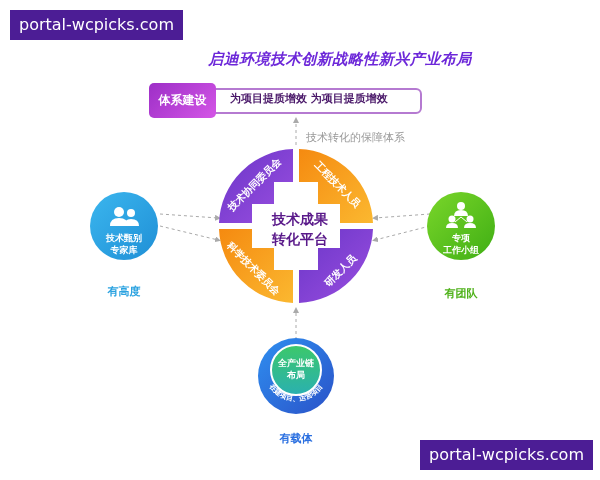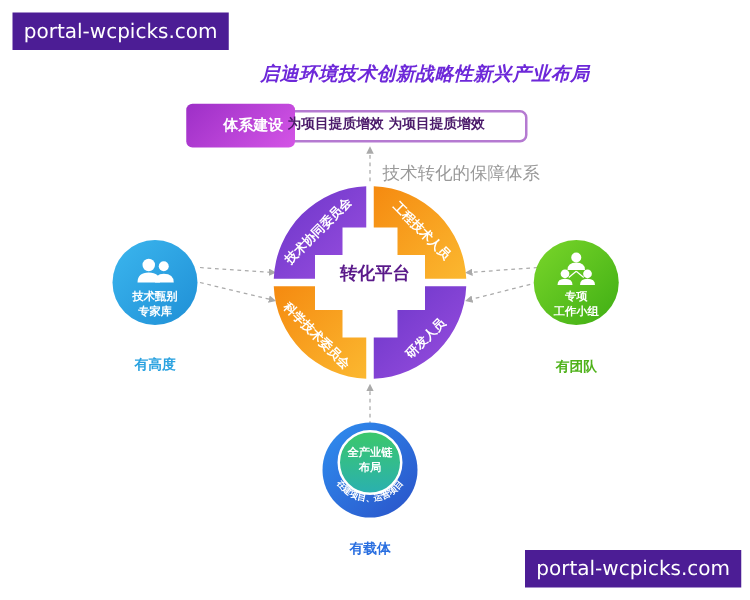--- a/index.html
+++ b/index.html
@@ -1,22 +1,22 @@
 <!DOCTYPE html>
 <html><head>
 <meta charset="utf-8">
 <style>
   html,body{margin:0;padding:0;}
   body{width:600px;height:480px;background:#ffffff;position:relative;overflow:hidden;font-family:"DejaVu Sans",sans-serif;}
   .wm{position:absolute;background:#4c1d95;color:#fff;font-family:"DejaVu Sans",sans-serif;font-size:16px;line-height:30px;padding:0 9px;}
   .title{position:absolute;left:0;width:600px;top:50px;text-align:center;font-size:15px;font-weight:bold;font-style:italic;color:#6d28d9;letter-spacing:0.5px;padding-left:40px;}
   .bar{position:absolute;left:151px;top:88px;width:271px;height:26px;border:2px solid #b57ad1;border-radius:6px;box-sizing:border-box;background:#fff;}
-  .bar-tag{position:absolute;left:149px;top:83px;width:67px;height:35px;border-radius:5px;background:linear-gradient(135deg,#9d2fc7,#d455e6);color:#fff;font-size:12px;font-weight:bold;display:flex;align-items:center;justify-content:center;padding-left:20px;}
+  .bar-tag{position:absolute;left:149px;top:83px;width:67px;height:35px;border-radius:5px;background:linear-gradient(135deg,#9d2fc7,#d455e6);color:#fff;font-size:12px;font-weight:bold;display:flex;align-items:center;justify-content:center;}
   .bar-text{position:absolute;left:230px;top:91px;font-size:11px;font-weight:bold;color:#4b1a6a;}
-  .guard{position:absolute;left:306px;top:130px;font-size:14px;color:#999;}
+  .guard{position:absolute;left:306px;top:130px;font-size:11px;color:#999;}
   svg.main{position:absolute;left:0;top:0;}
   .center-text{position:absolute;left:255px;top:209px;width:90px;text-align:center;color:#5a1a8a;font-size:14px;font-weight:bold;line-height:20px;}
   .node-label{position:absolute;font-size:11px;font-weight:bold;text-align:center;width:80px;margin-top:12px;}
   .node-text{font-size:9px;font-weight:bold;text-align:center;line-height:12px;}
 </style>
 </head>
 <body>
 
 <div class="wm" style="left:10px;top:10px;">portal-wcpicks.com</div>
 <div class="wm" style="left:420px;top:440px;">portal-wcpicks.com</div>
@@ -100,20 +100,21 @@
       <path d="M454,216 q0,-6 7,-6 q7,0 7,6 z"></path>
     <circle cx="452" cy="219" r="3.5"></circle>
       <path d="M446,228 q0,-5 6,-5 q6,0 6,5 z"></path>
     <circle cx="470" cy="219" r="3.5"></circle>
       <path d="M464,228 q0,-5 6,-5 q6,0 6,5 z"></path>
     <path d="M461,217 L455,222 M461,217 L467,222" stroke="#fff" stroke-width="1"></path>
   </g>
 </svg>
 
 <div class="center-text">
+  <div>技术成果</div>
   <div>转化平台</div>
 </div>
 
 <div style="position:absolute;left:94px;top:232px;width:60px;color:#fff;" class="node-text">
   <div>技术甄别</div>
   <div>专家库</div>
 </div>
 <div class="node-label" style="left:84px;top:272px;color:#2aa2e0;">有高度</div>
 
 <div style="position:absolute;left:431px;top:232px;width:60px;color:#fff;" class="node-text">

